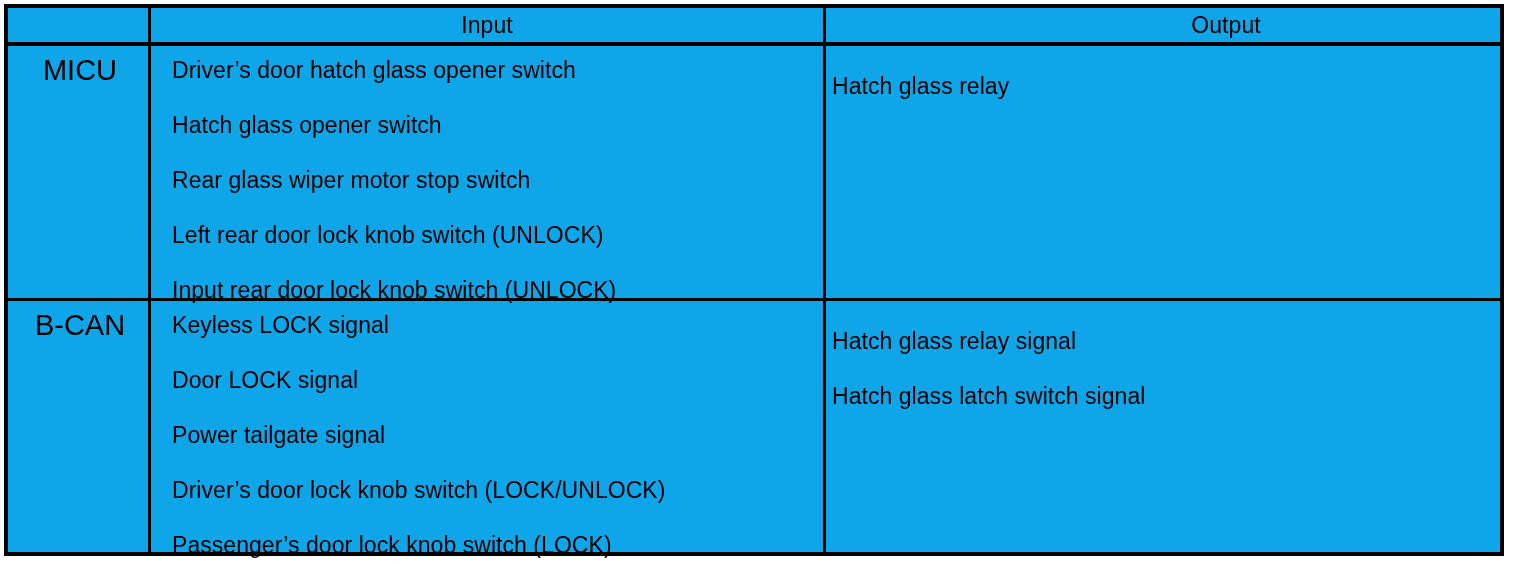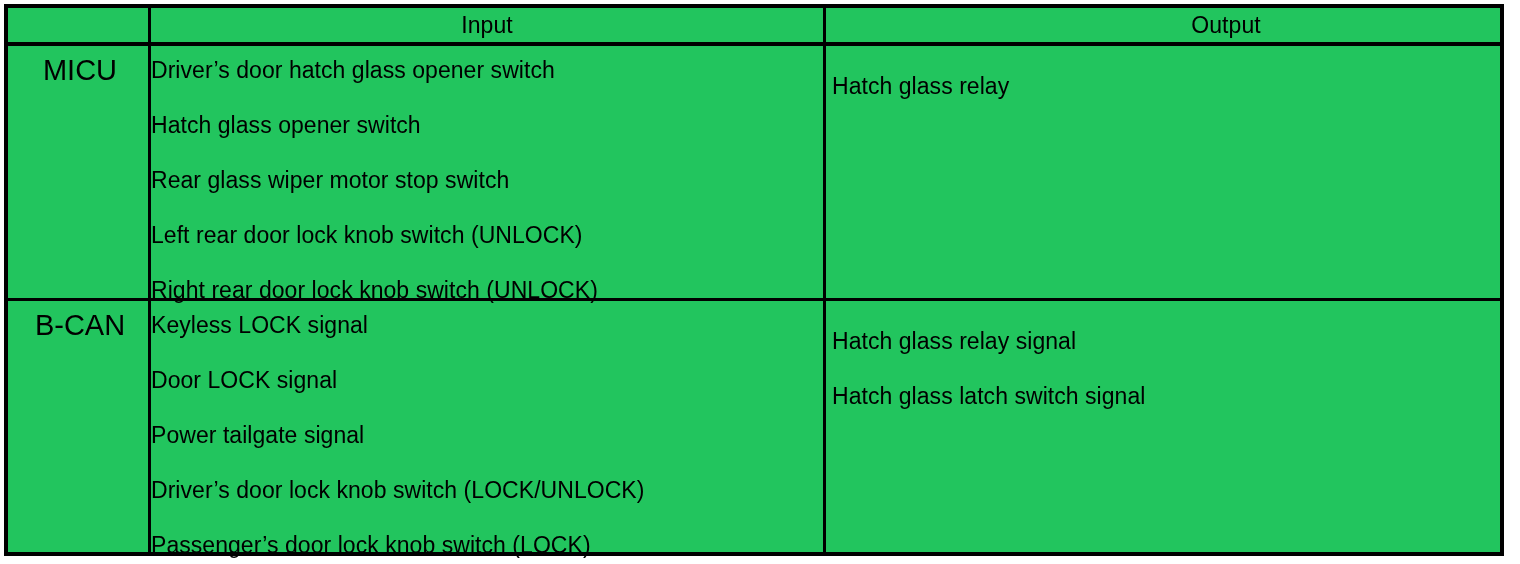--- a/index.html
+++ b/index.html
@@ -26,21 +26,21 @@
 
   
   .io-table {
     position: absolute;
     left: 4px;
     top: 4px;
     width: 1500px;     
     height: 552px;
     box-sizing: border-box;
     border: 4px solid #000000;
-    background: #22c55e;
+    background: #0ea5e9;
   }
 
   
   .vdiv {
     position: absolute;
     top: 0;
     bottom: 0;
     width: 3px;
     background: #000000;
   }
@@ -87,23 +87,23 @@
 
   .cell-label {
     left: 0;
     width: 140px;
     padding-left: 4px;
     font-size: 29px;
     white-space: nowrap;
     text-align: center;
   }
   .cell-input {
-    left: 143px;
+    left: 158px;
     width: 752px;
-    padding-left: 0;
+    padding-left: 6px;
   }
   .cell-output {
     left: 818px;
     width: 780px;
     padding-left: 6px;
     margin-top: 16px;
   }
 
   .row-micu  { top: 38px;  height: 252px; }
   .row-bcan  { top: 293px; height: 251px; }
@@ -148,21 +148,21 @@
     <div class="body-cell cell-label row-micu">
       <div class="cell-label-inner">MICU</div>
     </div>
 
     <div class="body-cell cell-input row-micu">
       <ul class="line-list cell-body-inner">
         <li>Driver’s door hatch glass opener switch</li>
         <li>Hatch glass opener switch</li>
         <li>Rear glass wiper motor stop switch</li>
         <li>Left rear door lock knob switch (UNLOCK)</li>
-        <li>Right rear door lock knob switch (UNLOCK)</li>
+        <li>Input rear door lock knob switch (UNLOCK)</li>
       </ul>
     </div>
 
     <div class="body-cell cell-output row-micu">
       <ul class="line-list cell-body-inner">
         <li>Hatch glass relay</li>
       </ul>
     </div>
 
     <div class="body-cell cell-input row-bcan">

